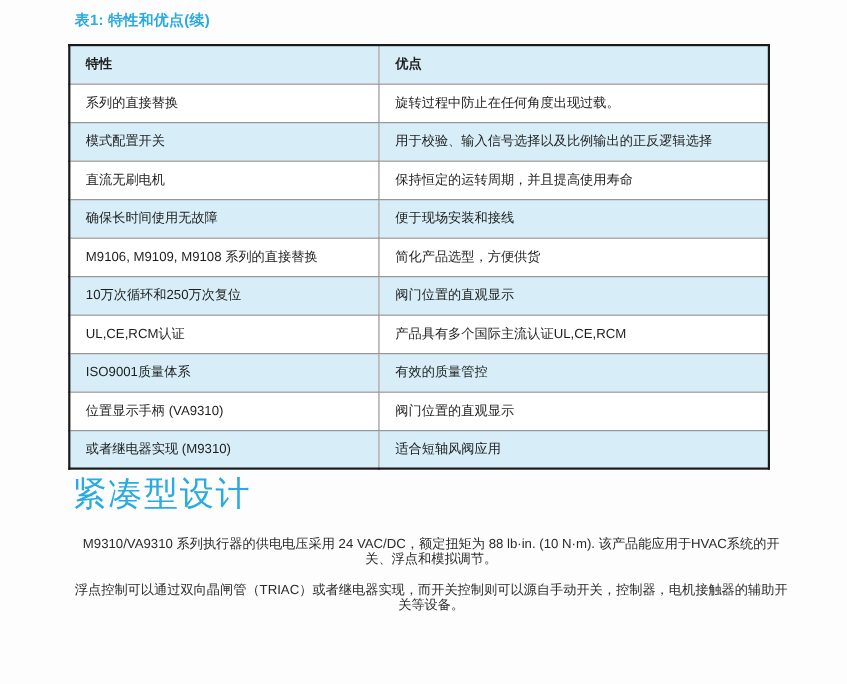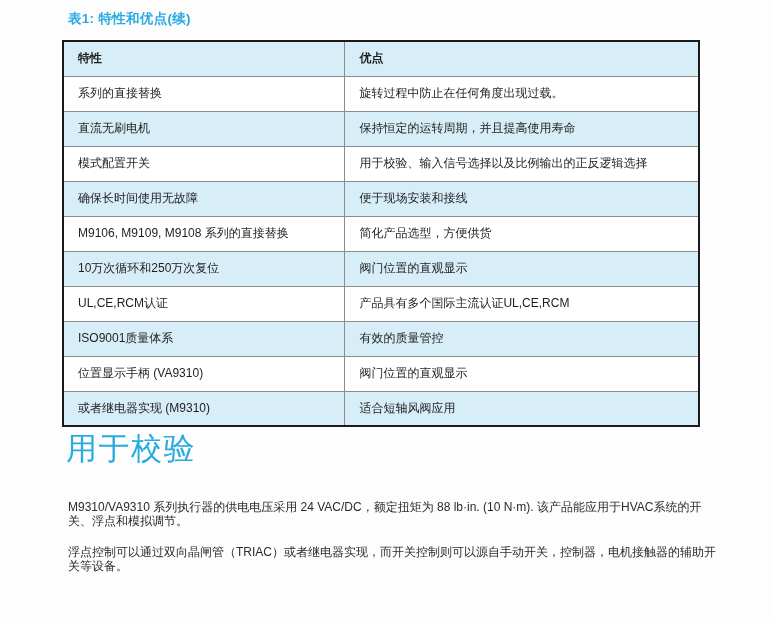--- a/index.html
+++ b/index.html
@@ -62,22 +62,23 @@
   }
   .description {
     position: absolute;
     left: 68px; top: 483px;
     width: 648px;
     font-size: 12px;
     line-height: 14px;
     color: #2b2b2b;
   }
   .description p {
-    margin: 17px 0 14px 0;
+    margin: 4px 0 14px 0;
     white-space: pre-line;
+    text-align: center;
   }
 </style>
 </head>
 <body>
 
 <div class="page">
 
   <div class="table-caption">表1: 特性和优点(续)</div>
 
   <table class="features">
@@ -86,26 +87,26 @@
           <th class="col-feature">特性</th>
           <th class="col-benefit">优点</th>
         </tr>
     </thead>
     <tbody>
         <tr>
           <td class="col-feature">系列的直接替换</td>
           <td class="col-benefit">旋转过程中防止在任何角度出现过载。</td>
         </tr>
         <tr>
+          <td class="col-feature">模式配置开关</td>
+          <td class="col-benefit">用于校验、输入信号选择以及比例输出的正反逻辑选择</td>
+        </tr>
+        <tr>
           <td class="col-feature">直流无刷电机</td>
           <td class="col-benefit">保持恒定的运转周期，并且提高使用寿命</td>
-        </tr>
-        <tr>
-          <td class="col-feature">模式配置开关</td>
-          <td class="col-benefit">用于校验、输入信号选择以及比例输出的正反逻辑选择</td>
         </tr>
         <tr>
           <td class="col-feature">确保长时间使用无故障</td>
           <td class="col-benefit">便于现场安装和接线</td>
         </tr>
         <tr>
           <td class="col-feature">M9106, M9109, M9108 系列的直接替换</td>
           <td class="col-benefit">简化产品选型，方便供货</td>
         </tr>
         <tr>
@@ -124,20 +125,20 @@
           <td class="col-feature">位置显示手柄 (VA9310)</td>
           <td class="col-benefit">阀门位置的直观显示</td>
         </tr>
         <tr>
           <td class="col-feature">或者继电器实现 (M9310)</td>
           <td class="col-benefit">适合短轴风阀应用</td>
         </tr>
       </tbody>
   </table>
 
-  <div class="section-title">用于校验</div>
+  <div class="section-title">紧凑型设计</div>
 
   <div class="description">
       <p>M9310/VA9310 系列执行器的供电电压采用 24 VAC/DC，额定扭矩为 88 lb·in. (10 N·m). 该产品能应用于HVAC系统的开关、浮点和模拟调节。</p>
       <p>浮点控制可以通过双向晶闸管（TRIAC）或者继电器实现，而开关控制则可以源自手动开关，控制器，电机接触器的辅助开关等设备。</p>
     </div>
 
 </div>
 
 </body></html>

